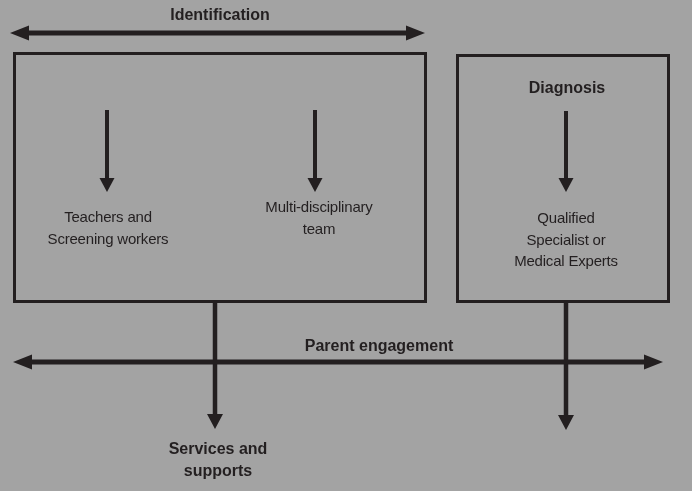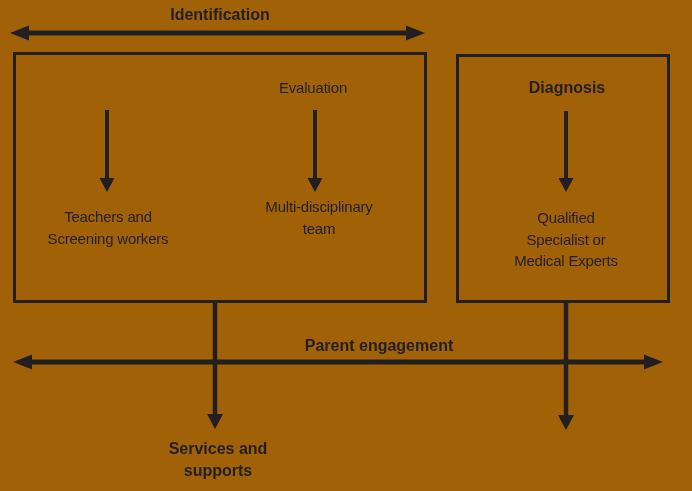--- a/index.html
+++ b/index.html
@@ -4,21 +4,21 @@
 <style>
   html, body {
     margin: 0;
     padding: 0;
     background: #ffffff;
   }
   #figure {
     position: relative;
     width: 692px;
     height: 491px;
-    background: #a16207;
+    background: #a3a3a3;
     font-family: "Liberation Sans", sans-serif;
     color: #231f20;
     overflow: hidden;
   }
   #diagram-lines {
     position: absolute;
     left: 0;
     top: 0;
     width: 692px;
     height: 491px;
@@ -96,21 +96,20 @@
     <g fill="#231f20" stroke="#231f20">
       <line x1="28" y1="362" x2="648" y2="362" stroke-width="5"></line>
       <polygon points="13,362 32,354.5 32,369.5" stroke="none"></polygon>
       <polygon points="663,362 644,354.5 644,369.5" stroke="none"></polygon>
     </g>
   </svg>
 
   <div class="label heading identification-label">Identification</div>
 
 
-  <div class="label body-label evaluation-label">Evaluation</div>
 
   <div class="label body-label teachers-label">Teachers and
 Screening workers</div>
 
   <div class="label body-label team-label">Multi-disciplinary
 team</div>
 
   <div class="label heading diagnosis-label">Diagnosis</div>
 
   <div class="label body-label qualified-label">Qualified

